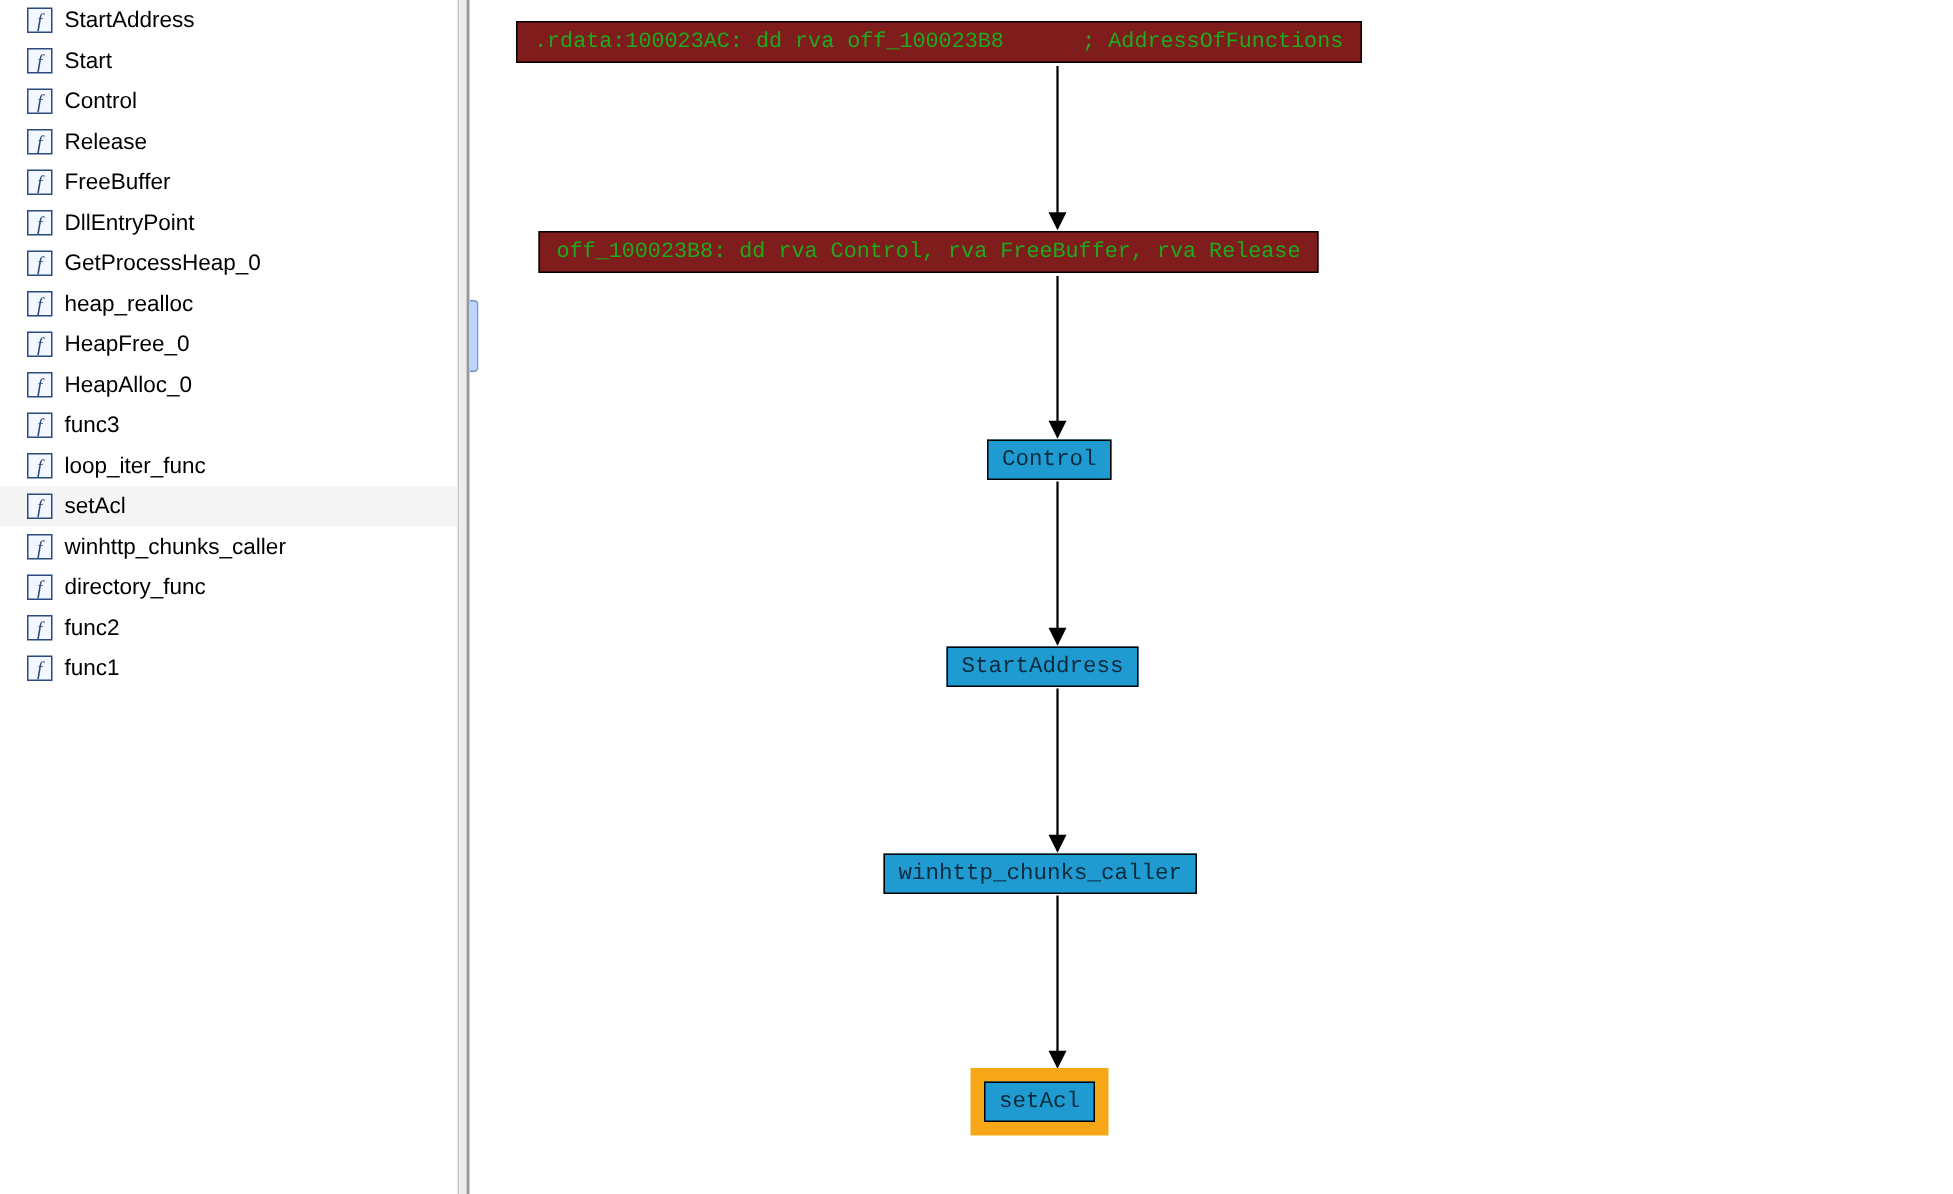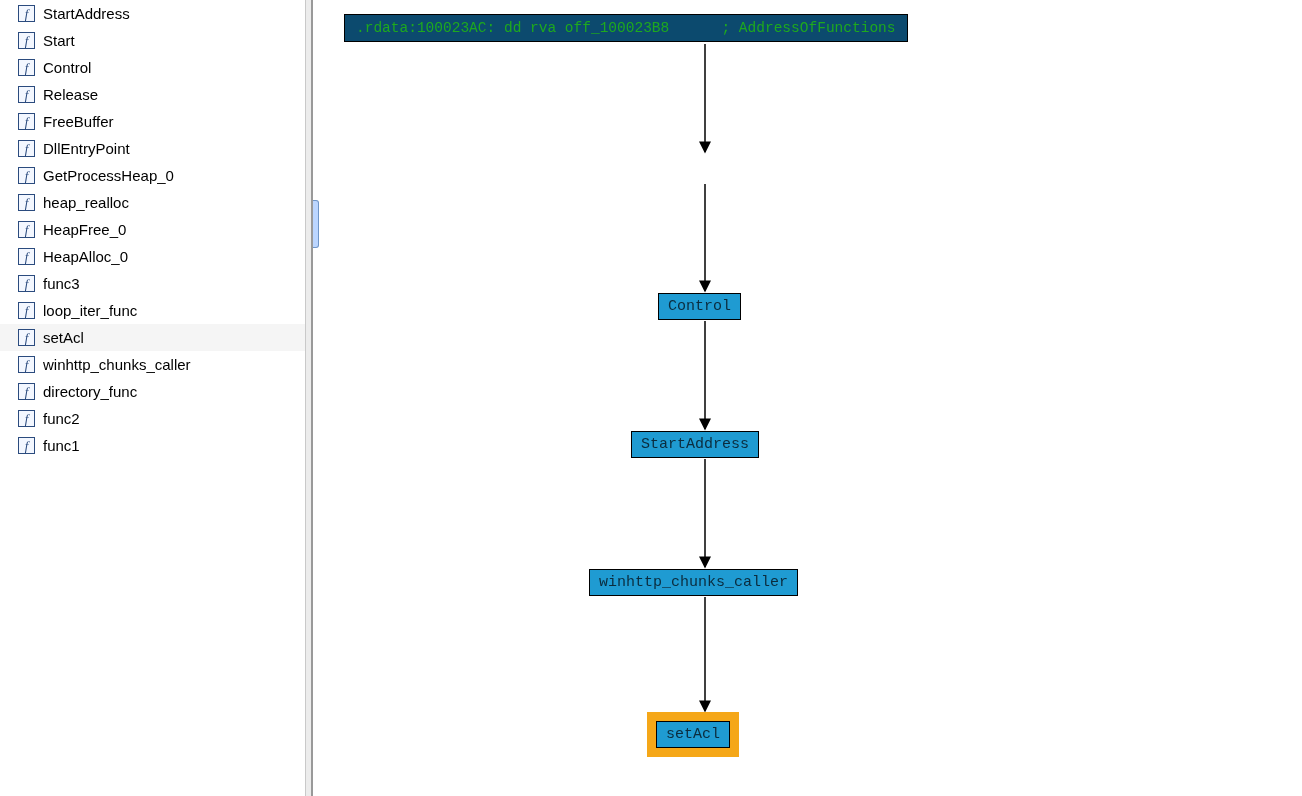--- a/index.html
+++ b/index.html
@@ -91,21 +91,21 @@
     height: 48px;
     background: #bcd6ff;
     border: 1px solid #6f95c7;
     border-left: none;
     border-radius: 0 3px 3px 0;
   }
 
   
   .wbox {
     position: absolute;
-    background: #0c4a6e;
+    background: #7f1d1d;
     border: 1px solid #000;
     padding: 5px 11px;
     font-family: "OCR A Extended","Lucida Console","Courier New",monospace;
     font-size: 14.5px;
     color: #1ea91e; 
     white-space: pre;
     letter-spacing: 0px;
   }
   .bbox {
     position: absolute;
@@ -225,20 +225,21 @@
 
       <line x1="392" y1="44" x2="392" y2="152" stroke="#000" stroke-width="1.5" marker-end="url(#ah)"></line>
       <line x1="392" y1="184" x2="392" y2="291" stroke="#000" stroke-width="1.5" marker-end="url(#ah)"></line>
       <line x1="392" y1="321" x2="392" y2="429" stroke="#000" stroke-width="1.5" marker-end="url(#ah)"></line>
       <line x1="392" y1="459" x2="392" y2="567" stroke="#000" stroke-width="1.5" marker-end="url(#ah)"></line>
       <line x1="392" y1="597" x2="392" y2="711" stroke="#000" stroke-width="1.5" marker-end="url(#ah)"></line>
     </svg>
 
     <div class="wbox" style="top:14px; left:31px;">.rdata:100023AC: dd rva off_100023B8      ; AddressOfFunctions</div>
 
+    <div class="wbox" style="top:154px; left:46px;">off_100023B8: dd rva Control, rva FreeBuffer, rva Release</div>
 
     <div class="bbox" style="top:293px; left:345px;">Control</div>
 
     <div class="bbox" style="top:431px; left:318px;">StartAddress</div>
 
     <div class="bbox" style="top:569px; left:276px;">winhttp_chunks_caller</div>
 
     <div class="selwrap" style="top:712px; left:334px;">
       <div class="bbox">setAcl</div>
     </div>

